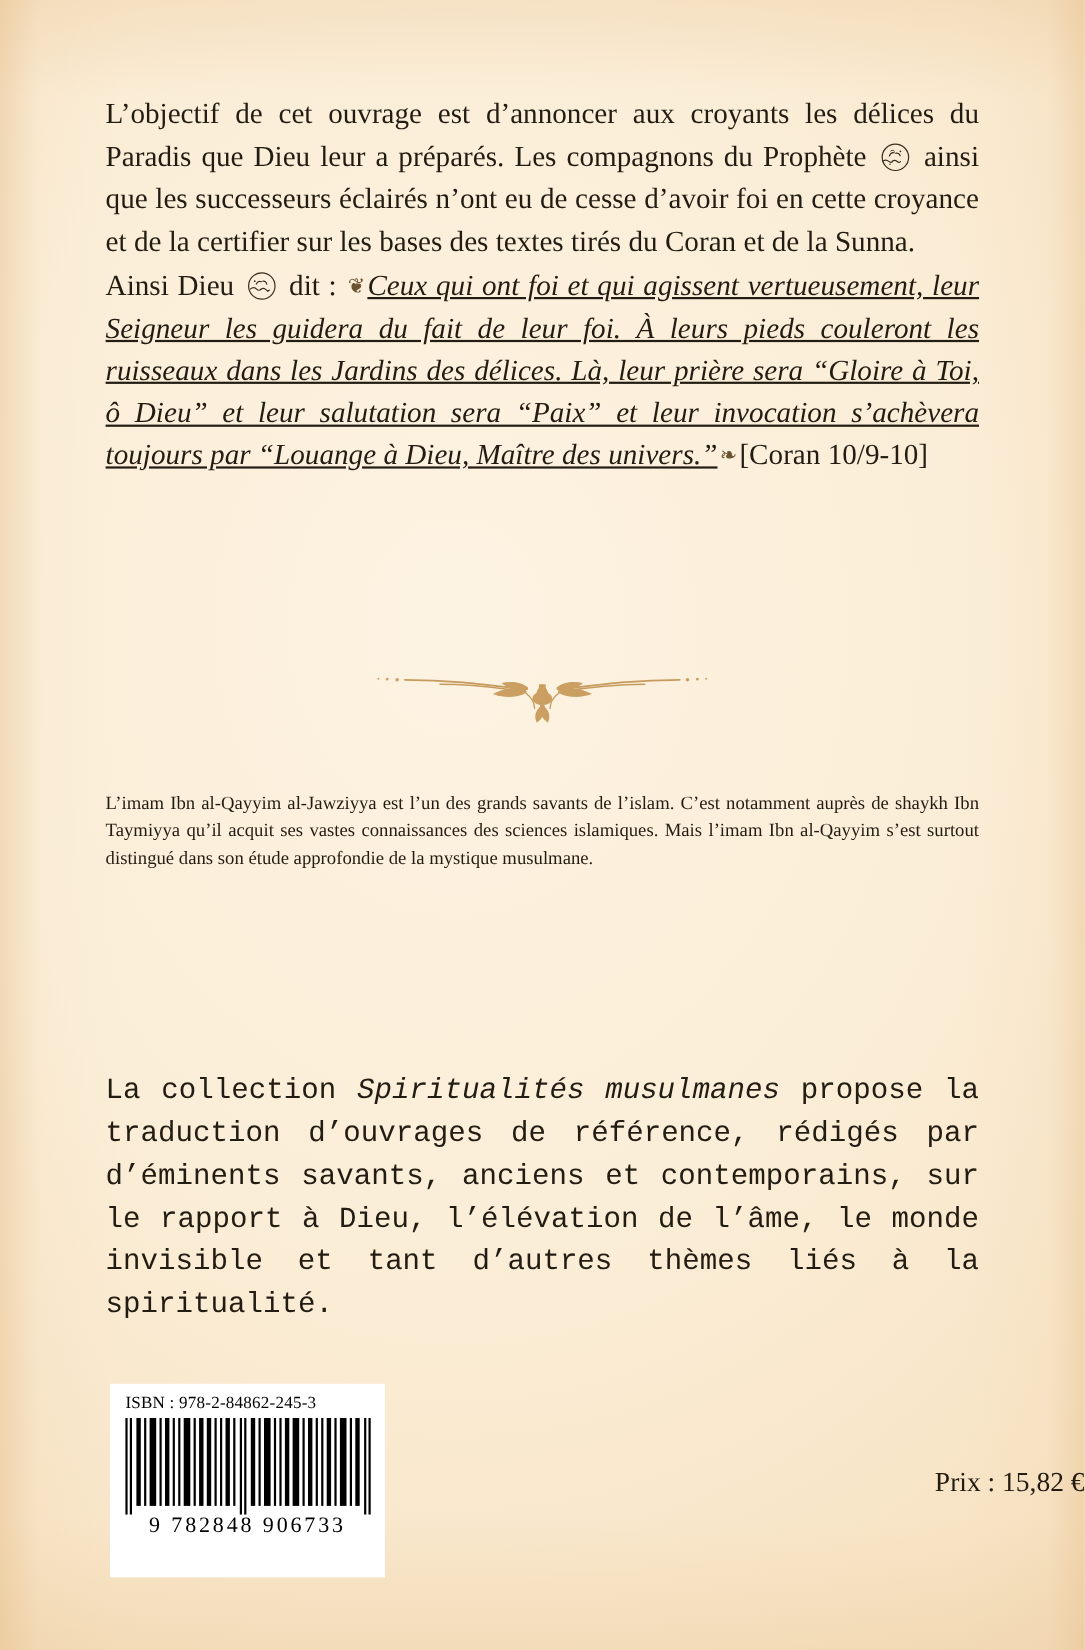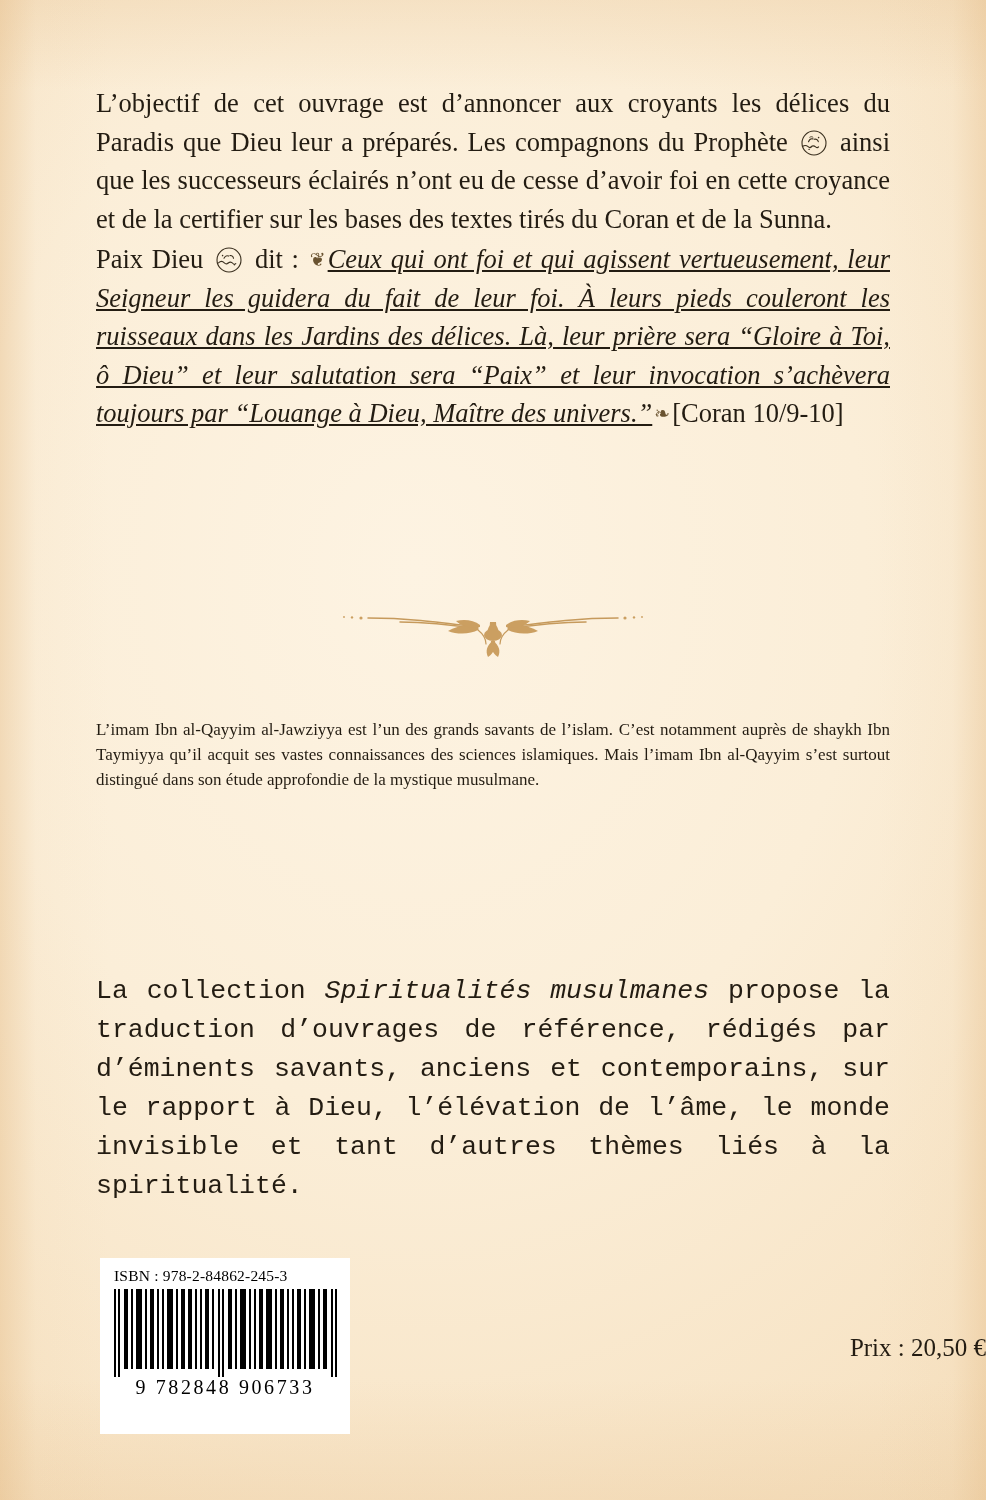--- a/index.html
+++ b/index.html
@@ -178,21 +178,21 @@
               <circle cx="17" cy="13" r="12" fill="none" stroke="#3a2f1e" stroke-width="1.1"></circle>
               <path d="M5.5 16.5c2.2-1.6 4.1-1.1 5.6.2 1.2 1.1 2.4 1.2 3.3.2" fill="none" stroke="#3a2f1e" stroke-width="1.1" stroke-linecap="round"></path>
               <path d="M14 16.6c1.6-1.1 3.3-.9 4.6.2 1 .9 2.1 1 3 .1" fill="none" stroke="#3a2f1e" stroke-width="1.1" stroke-linecap="round"></path>
               <path d="M11.5 11.8c.8-2.3 2.6-3.4 4.4-2.9" fill="none" stroke="#3a2f1e" stroke-width="1.1" stroke-linecap="round"></path>
               <path d="M17.2 9.3c1.9-.6 3.6.4 4.1 2.3" fill="none" stroke="#3a2f1e" stroke-width="1.1" stroke-linecap="round"></path>
               <path d="M12.8 7.2c1.2-.8 2.4-.7 3.2.1" fill="none" stroke="#3a2f1e" stroke-width=".9" stroke-linecap="round"></path>
               <circle cx="21.6" cy="7.6" r=".8" fill="#3a2f1e"></circle>
               <circle cx="12.1" cy="19.4" r=".7" fill="#3a2f1e"></circle>
             </svg></span><span> ainsi que les successeurs éclairés n’ont eu de cesse d’avoir foi en cette croyance et de la certifier sur les bases des textes tirés du Coran et de la Sunna.</span></p>
 
-      <p class="para-2"><span>Paix Dieu </span><span class="saw"><svg width="34" height="26" viewBox="0 0 34 26" xmlns="http://www.w3.org/2000/svg">
+      <p class="para-2"><span>Ainsi Dieu </span><span class="saw"><svg width="34" height="26" viewBox="0 0 34 26" xmlns="http://www.w3.org/2000/svg">
               <circle cx="17" cy="13" r="12" fill="none" stroke="#3a2f1e" stroke-width="1.1"></circle>
               <path d="M6.5 15.8c2.1-1.9 4.3-1.5 5.8 0 1.3 1.3 2.7 1.4 3.7.3" fill="none" stroke="#3a2f1e" stroke-width="1.1" stroke-linecap="round"></path>
               <path d="M16 16.2c1.8-1.5 3.7-1.1 5 .3.9 1 2 1.1 2.8.2" fill="none" stroke="#3a2f1e" stroke-width="1.1" stroke-linecap="round"></path>
               <path d="M12 11.2c1-2.1 2.9-2.9 4.6-2.1" fill="none" stroke="#3a2f1e" stroke-width="1.1" stroke-linecap="round"></path>
               <path d="M18 8.6c1.8-.3 3.2.9 3.5 2.7" fill="none" stroke="#3a2f1e" stroke-width="1.1" stroke-linecap="round"></path>
               <circle cx="10.6" cy="8.6" r=".8" fill="#3a2f1e"></circle>
               <circle cx="22.4" cy="17.8" r=".7" fill="#3a2f1e"></circle>
             </svg></span><span> dit : </span><span class="ornament-quote">❦</span><span class="quote-italic">Ceux qui ont foi et qui agissent vertueusement, leur Seigneur les guidera du fait de leur foi. À leurs pieds couleront les ruisseaux dans les Jardins des délices. Là, leur prière sera “Gloire à Toi, ô Dieu” et leur salutation sera “Paix” et leur invocation s’achèvera toujours par “Louange à Dieu, Maître des univers.”</span><span class="ornament-quote">❧</span><span>[Coran 10/9-10]</span></p>
     </div>
 
@@ -281,15 +281,15 @@
         <rect x="206" y="0" width="2" height="80"></rect>
         <rect x="211" y="0" width="4" height="80"></rect>
         <rect x="219" y="0" width="2" height="88"></rect>
         <rect x="223" y="0" width="2" height="88"></rect>
       </g>
     </svg>
     <div class="barcode-digits">9 782848 906733</div>
   </div>
 
   <div class="footer-right">
-    <div>Prix : 20,50 €</div>
+    <div>Prix : 15,82 €</div>
   </div>
 </div>
 
 </body></html>

